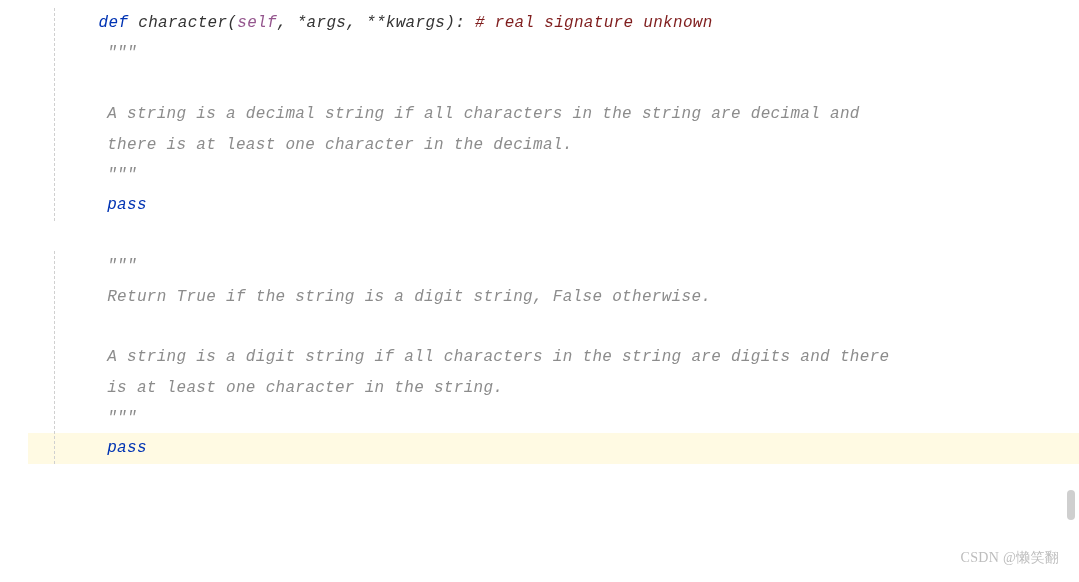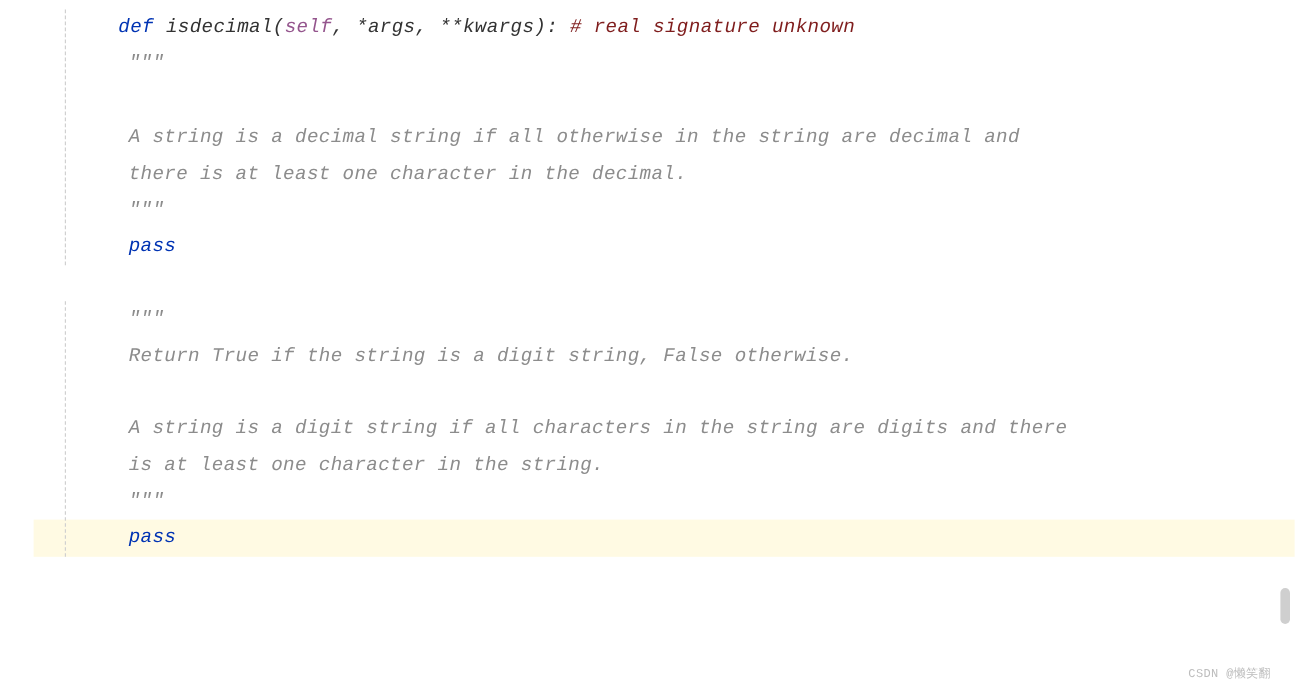--- a/index.html
+++ b/index.html
@@ -37,23 +37,23 @@
   .docstring { color: #8c8c8c; font-style: italic; }
   .kw-pass { color: #0033b3; font-style: italic; text-align: right; }
   .highlight-line {
     background: #fffae3;
   }
   .watermark {
     position: fixed;
     bottom: 10px;
     right: 20px;
     color: #bdbdbd;
-    font-size: 10px;
+    font-size: 14px;
     font-style: normal;
-    font-family: Liberation Mono, monospace;
+    font-family: Liberation Serif, serif;
   }
   .scrollbar-track {
     position: fixed;
     right: 4px;
     top: 0;
     bottom: 0;
     width: 10px;
   }
   .scrollbar-thumb {
     position: absolute;
@@ -64,25 +64,25 @@
     background: #cfcfcf;
     border-radius: 4px;
   }
 </style>
 </head>
 <body>
 
 <div class="code-block">
   <div class="indent-line"></div>
 
-  <div class="line"><span>    </span><span class="kw-def">def</span> <span class="func-name">isdecimal</span><span class="paren">(</span><span class="self">self</span><span class="args">, </span><span class="args">*args</span><span class="args">, </span><span class="args">**kwargs</span><span class="paren">):</span><span class="comment"> # real signature unknown</span></div>
+  <div class="line"><span>    </span><span class="kw-def">def</span> <span class="func-name">character</span><span class="paren">(</span><span class="self">self</span><span class="args">, </span><span class="args">*args</span><span class="args">, </span><span class="args">**kwargs</span><span class="paren">):</span><span class="comment"> # real signature unknown</span></div>
 
   <div class="line docstring">        """</div>
   <div class="line docstring"></div>
-  <div class="line docstring">        A string is a decimal string if all otherwise in the string are decimal and</div>
+  <div class="line docstring">        A string is a decimal string if all characters in the string are decimal and</div>
   <div class="line docstring">        there is at least one character in the decimal.</div>
   <div class="line docstring">        """</div>
   <div class="line"><span>        </span><span class="kw-pass">pass</span></div>
 </div>
 
 <div class="line">&nbsp;</div>
 
 <div class="code-block">
   <div class="indent-line"></div>
 

